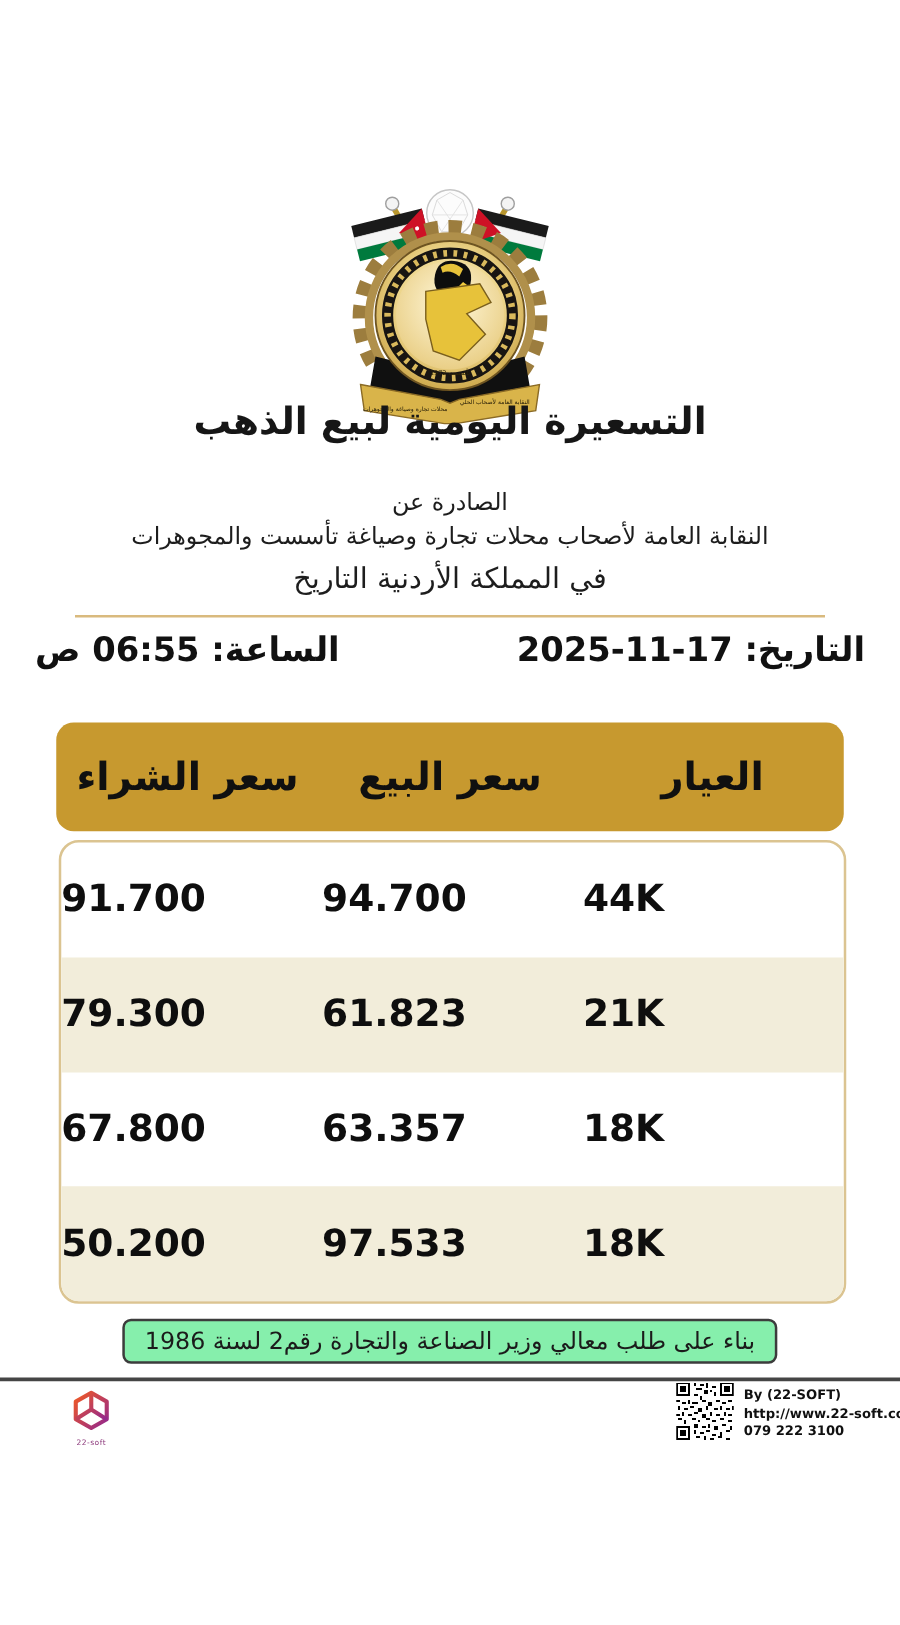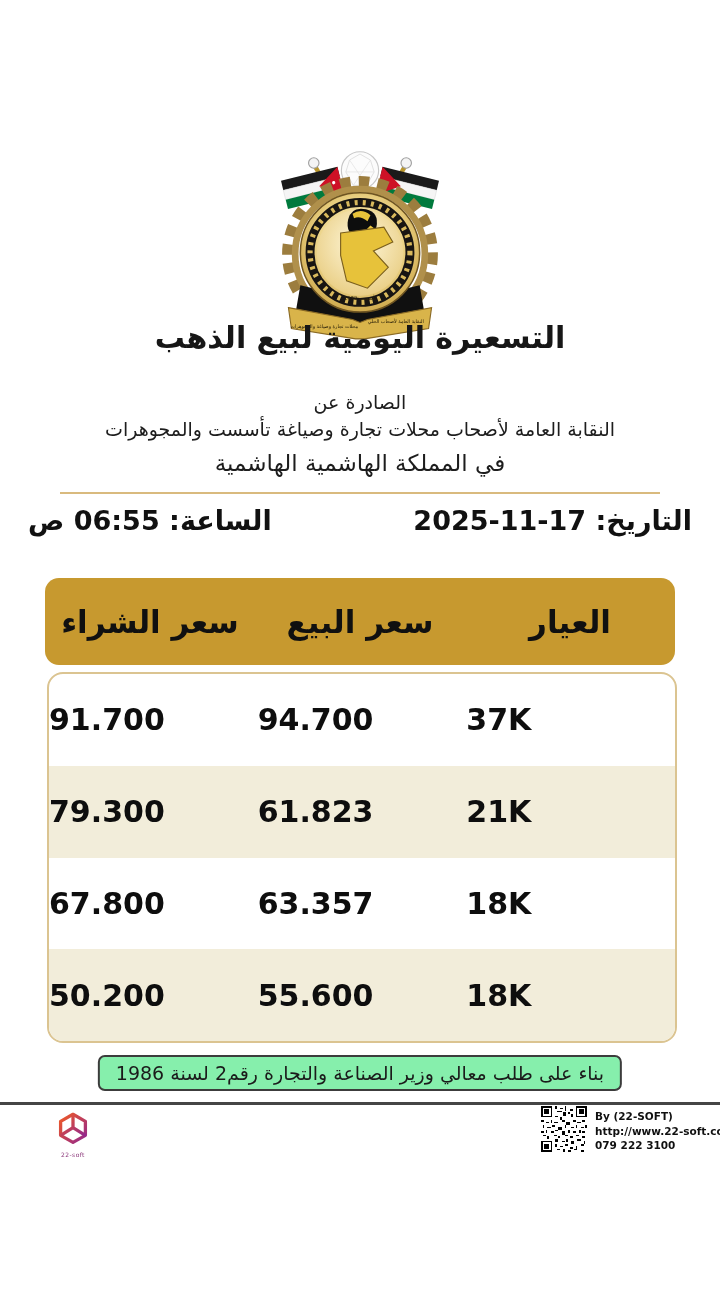--- a/index.html
+++ b/index.html
@@ -133,21 +133,21 @@
         <path d="M14,222 L100,238 L110,242 L120,238 L206,222 L202,250 L116,264 L104,264 L18,250 Z" fill="#d9b44a" stroke="#8a6a25" stroke-width="1.5"></path>
         <text x="158" y="243" text-anchor="middle" font-size="6.5" fill="#221a06" direction="rtl">النقابة العامة لأصحاب الحلي</text>
         <text x="62" y="250" text-anchor="middle" font-size="6.5" fill="#221a06" direction="rtl">محلات تجارة وصياغة والمجوهرات</text>
       </g>
     </svg>
   </div>
 
   <div class="title">التسعيرة اليومية لبيع الذهب</div>
   <div class="subline sub1">الصادرة عن</div>
   <div class="subline sub2">النقابة العامة لأصحاب محلات تجارة وصياغة تأسست والمجوهرات</div>
-  <div class="subline sub3">في المملكة الهاشمية الهاشمية</div>
+  <div class="subline sub3">في المملكة الأردنية التاريخ</div>
 
   <div class="divider"></div>
 
   <div class="datetime">
     <span class="dt-pair">
       <span>التاريخ:</span>
       <span>17-11-2025</span>
     </span>
     <span class="dt-pair">
       <span>الساعة:</span>
@@ -156,37 +156,37 @@
   </div>
 
   <div class="thead">
     <div class="th">العيار</div>
     <div class="th">سعر البيع</div>
     <div class="th">سعر الشراء</div>
   </div>
 
   <div class="tbody">
     <div class="trow">
-      <div class="td">37K</div>
+      <div class="td">44K</div>
       <div class="td">94.700</div>
       <div class="td">91.700</div>
     </div>
     <div class="trow">
       <div class="td">21K</div>
       <div class="td">61.823</div>
       <div class="td">79.300</div>
     </div>
     <div class="trow">
       <div class="td">18K</div>
       <div class="td">63.357</div>
       <div class="td">67.800</div>
     </div>
     <div class="trow">
       <div class="td">18K</div>
-      <div class="td">55.600</div>
+      <div class="td">97.533</div>
       <div class="td">50.200</div>
     </div>
   </div>
 
   <div class="note">بناء على طلب معالي وزير الصناعة والتجارة رقم2 لسنة 1986</div>
 
   <div class="bottomline"></div>
 
   <div class="softlogo">
     <svg width="34" height="38" viewBox="0 0 40 46">

